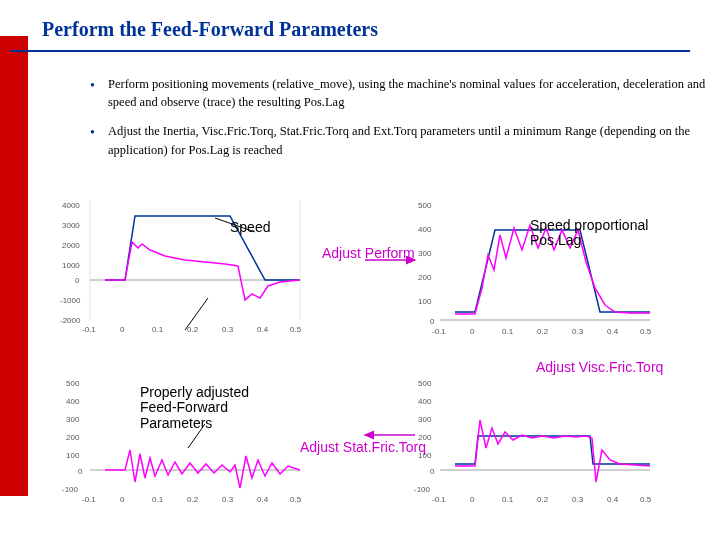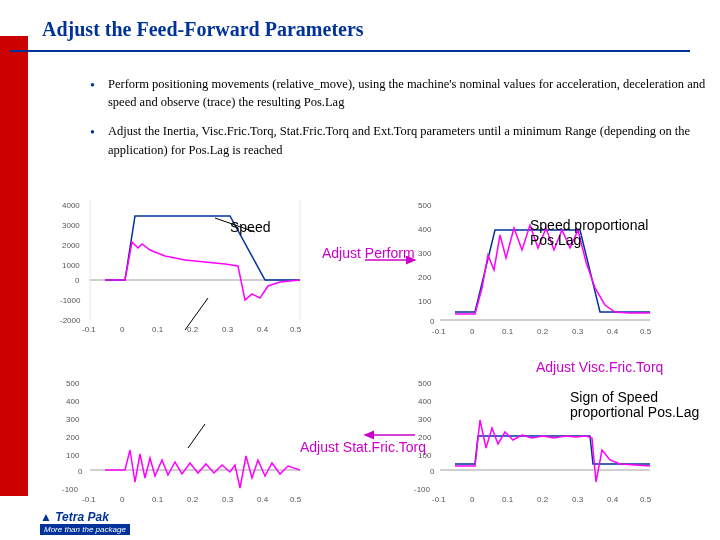--- a/index.html
+++ b/index.html
@@ -18,21 +18,21 @@
 .arrow{stroke:#c0c;stroke-width:1.5;fill:none;marker-end:url(#ah)}
 .logo{position:absolute;left:40px;bottom:6px;font-family:Arial,sans-serif;font-size:9px;color:#003399}
 .logo .brand{font-weight:bold;font-style:italic;font-size:12px}
 .logo .tag{background:#003399;color:#fff;font-style:italic;font-size:8px;padding:1px 4px}
 </style>
 </head>
 <body>
 
 <div class="slide">
   <div class="redbar"></div>
-  <div class="title">Adjust the Feed-Forward Parameters</div>
+  <div class="title">Perform the Feed-Forward Parameters</div>
   <div class="underline"></div>
 
   <ul class="bullets">
     <li>Perform positioning movements (relative_move), using the machine's nominal values for acceleration, deceleration and speed and observe (trace) the resulting Pos.Lag</li>
     <li>Adjust the Inertia, Visc.Fric.Torq, Stat.Fric.Torq and Ext.Torq parameters until a minimum Range (depending on the application) for Pos.Lag is reached</li>
   </ul>
 
   <div class="charts">
     <svg width="660" height="320">
       <defs>
@@ -128,23 +128,19 @@
       <line class="arrow" x1="325" y1="70" x2="375" y2="70"></line>
       <line class="arrow" x1="375" y1="245" x2="325" y2="245"></line>
 
       <line x1="215" y1="42" x2="175" y2="28" stroke="#000" stroke-width="1"></line>
       <line x1="145" y1="140" x2="168" y2="108" stroke="#000" stroke-width="1"></line>
       <line x1="165" y1="234" x2="148" y2="258" stroke="#000" stroke-width="1"></line>
     </svg>
 
     <div class="lbl black" style="left:190px;top:30px">Speed</div>
     <div class="lbl magenta" style="left:282px;top:56px">Adjust Perform</div>
+    <div class="lbl black" style="left:100px;top:195px;width:110px">Properly adjusted Feed-Forward Parameters</div>
     <div class="lbl magenta" style="left:260px;top:250px">Adjust Stat.Fric.Torq</div>
     <div class="lbl black" style="left:490px;top:28px">Speed proportional Pos.Lag</div>
     <div class="lbl magenta" style="left:496px;top:170px">Adjust Visc.Fric.Torq</div>
-    <div class="lbl black" style="left:530px;top:200px;width:130px">Sign of Speed proportional Pos.Lag</div>
   </div>
 
-  <div class="logo">
-    <span class="brand">▲ <span>Tetra Pak</span></span><br>
-    <span class="tag">More than the package</span>
-  </div>
 </div>
 
 </body></html>

